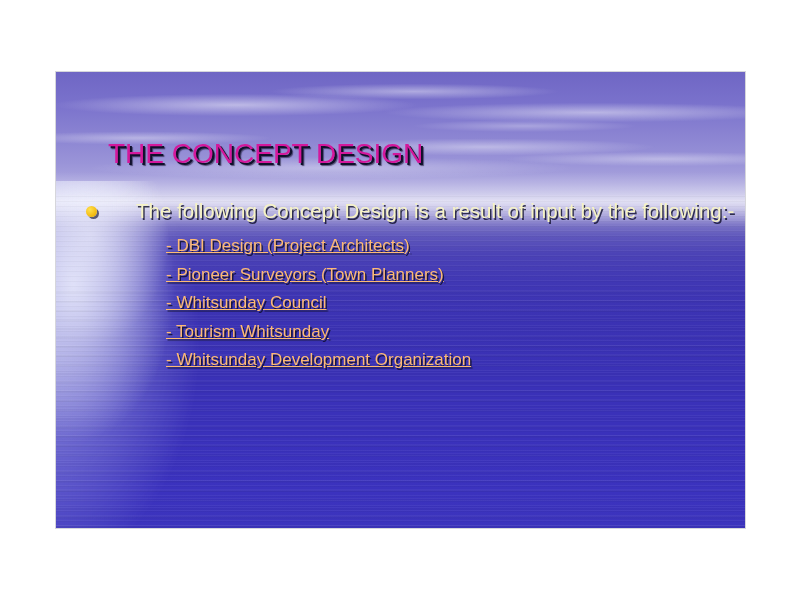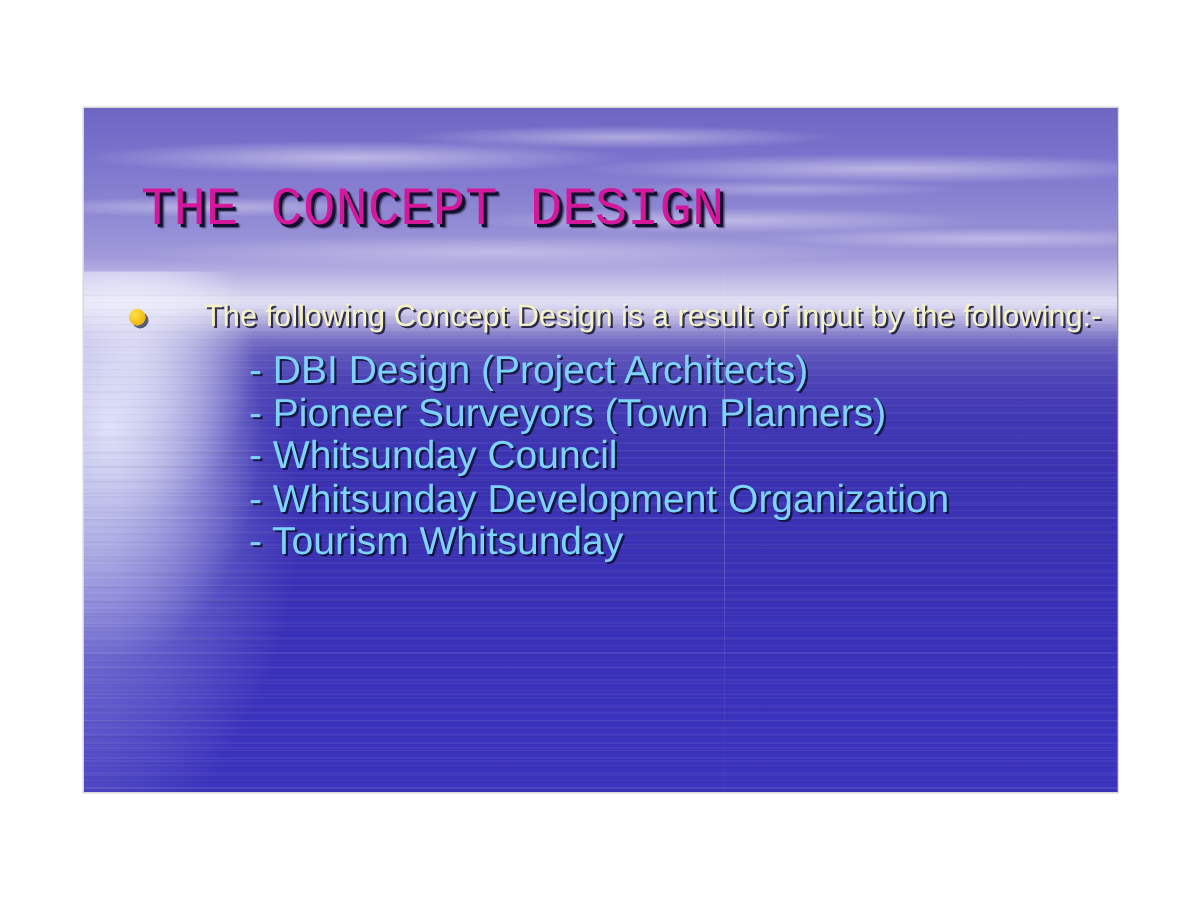--- a/index.html
+++ b/index.html
@@ -144,29 +144,28 @@
   
   #content {
     position: absolute;
     inset: 0;
   }
 
   #slide-title {
     position: absolute;
     left: 38px;
     top: 46px;
-    font-size: 36px;
+    font-size: 28px;
     line-height: 44px;
     font-weight: normal;
     letter-spacing: 0px;
     color: #d4189c;
     text-shadow: 2px 2px 0 #10102c, 3px 3px 1px rgba(8,8,28,0.55);
     white-space: nowrap;
-    margin: 0;
-    font-family: Liberation Mono, monospace;
+    margin: 14px;
   }
 
   #body-block {
     position: absolute;
     left: 30px;
     top: 126px;
     width: 650px;
   }
 
   .bullet-row {
@@ -190,26 +189,27 @@
     text-shadow: 1.5px 1.5px 0 rgba(12,12,40,0.80);
     margin-left: 25px;
   }
 
   #sub-list {
     margin: 8px 0 0 0;
     padding: 0;
     list-style: none;
   }
   #sub-list li {
-    font-size: 26px;
+    font-size: 17px;
     line-height: 28.6px;
-    color: #7dd3fc;
+    color: #fdba74;
     text-shadow: 1.5px 1.5px 0 rgba(12,12,40,0.80);
     padding-left: 80px;
     white-space: nowrap;
+    text-decoration: underline;
   }
 </style>
 </head>
 <body>
 
 <div id="page">
 
   <div id="slide">
 
     <div class="bg-base"></div>
@@ -227,20 +227,20 @@
 
         <div class="bullet-row">
           <span class="bullet-dot"></span>
           <span class="bullet-text">The following Concept Design is a result of  input by the following:-</span>
         </div>
 
         <ul id="sub-list">
           <li>- DBI Design (Project Architects)</li>
           <li>- Pioneer Surveyors (Town Planners)</li>
           <li>- Whitsunday Council</li>
+          <li>- Tourism Whitsunday</li>
           <li>- Whitsunday Development Organization</li>
-          <li>- Tourism Whitsunday</li>
         </ul>
 
       </div>
     </div>
   </div>
 </div>
 
 </body></html>

